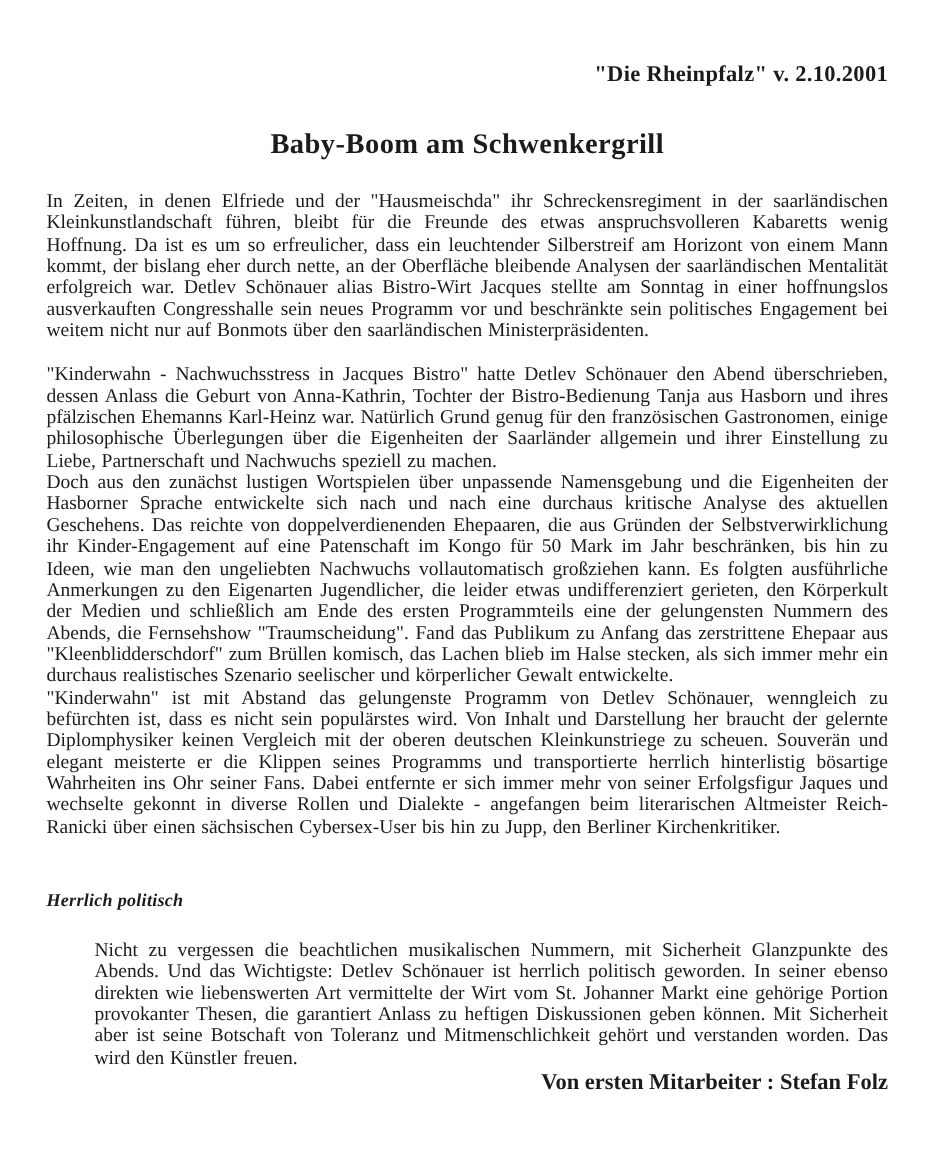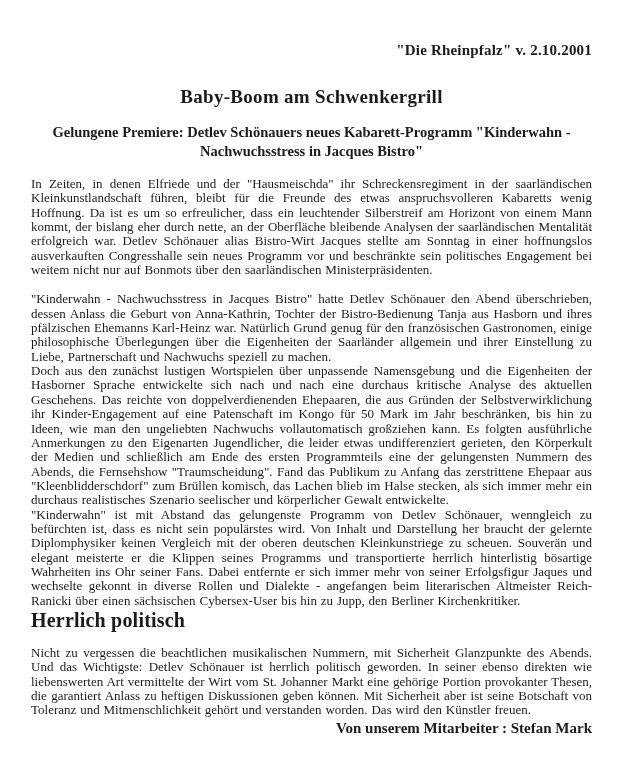--- a/index.html
+++ b/index.html
@@ -47,54 +47,54 @@
   .body-text p {
     font-size: 13px;
     line-height: 14.35px;
     text-align: justify;
     text-justify: inter-word;
     word-spacing: 0.6px;
   }
   .p-first { margin-top: 17px; }
   .p-gap   { margin-top: 15px; }
   .section-heading {
-    margin-top: 2px;
+    margin-top: 32px;
     font-weight: 700;
-    font-size: 20px;
+    font-size: 12px;
     line-height: 21px;
     letter-spacing: 0.2px;
+    font-style: italic;
   }
-  .section-body p { margin-top: 15px; }
+  .section-body p { margin-top: 15px; margin-left: 32px; }
   .byline {
     margin-top: 2px;
     text-align: right;
     font-weight: 700;
     font-size: 15px;
     line-height: 17px;
   }
 </style>
 </head>
 <body>
 
 <div class="page">
 
   <div class="source-line">"Die Rheinpfalz" v. 2.10.2001</div>
 
   <h1 class="article-title">Baby-Boom am Schwenkergrill</h1>
 
-  <h2 class="article-subtitle">Gelungene Premiere: Detlev Schönauers neues Kabarett-Programm "Kinderwahn - Nachwuchsstress in Jacques Bistro"</h2>
 
   <div class="body-text">
     <p class="p-first">In Zeiten, in denen Elfriede und der "Hausmeischda" ihr Schreckensregiment in der saarländischen Kleinkunstlandschaft führen, bleibt für die Freunde des etwas anspruchsvolleren Kabaretts wenig Hoffnung. Da ist es um so erfreulicher, dass ein leuchtender Silberstreif am Horizont von einem Mann kommt, der bislang eher durch nette, an der Oberfläche bleibende Analysen der saarländischen Mentalität erfolgreich war. Detlev Schönauer alias Bistro-Wirt Jacques stellte am Sonntag in einer hoffnungslos ausverkauften Congresshalle sein neues Programm vor und beschränkte sein politisches Engagement bei weitem nicht nur auf Bonmots über den saarländischen Ministerpräsidenten.</p>
     <p class="p-gap">"Kinderwahn - Nachwuchsstress in Jacques Bistro" hatte Detlev Schönauer den Abend überschrieben, dessen Anlass die Geburt von Anna-Kathrin, Tochter der Bistro-Bedienung Tanja aus Hasborn und ihres pfälzischen Ehemanns Karl-Heinz war. Natürlich Grund genug für den französischen Gastronomen, einige philosophische Überlegungen über die Eigenheiten der Saarländer allgemein und ihrer Einstellung zu Liebe, Partnerschaft und Nachwuchs speziell zu machen.</p>
     <p>Doch aus den zunächst lustigen Wortspielen über unpassende Namensgebung und die Eigenheiten der Hasborner Sprache entwickelte sich nach und nach eine durchaus kritische Analyse des aktuellen Geschehens. Das reichte von doppelverdienenden Ehepaaren, die aus Gründen der Selbstverwirklichung ihr Kinder-Engagement auf eine Patenschaft im Kongo für 50 Mark im Jahr beschränken, bis hin zu Ideen, wie man den ungeliebten Nachwuchs vollautomatisch großziehen kann. Es folgten ausführliche Anmerkungen zu den Eigenarten Jugendlicher, die leider etwas undifferenziert gerieten, den Körperkult der Medien und schließlich am Ende des ersten Programmteils eine der gelungensten Nummern des Abends, die Fernsehshow "Traumscheidung". Fand das Publikum zu Anfang das zerstrittene Ehepaar aus "Kleenblidderschdorf" zum Brüllen komisch, das Lachen blieb im Halse stecken, als sich immer mehr ein durchaus realistisches Szenario seelischer und körperlicher Gewalt entwickelte.</p>
     <p>"Kinderwahn" ist mit Abstand das gelungenste Programm von Detlev Schönauer, wenngleich zu befürchten ist, dass es nicht sein populärstes wird. Von Inhalt und Darstellung her braucht der gelernte Diplomphysiker keinen Vergleich mit der oberen deutschen Kleinkunstriege zu scheuen. Souverän und elegant meisterte er die Klippen seines Programms und transportierte herrlich hinterlistig bösartige Wahrheiten ins Ohr seiner Fans. Dabei entfernte er sich immer mehr von seiner Erfolgsfigur Jaques und wechselte gekonnt in diverse Rollen und Dialekte - angefangen beim literarischen Altmeister Reich-Ranicki über einen sächsischen Cybersex-User bis hin zu Jupp, den Berliner Kirchenkritiker.</p>
   </div>
 
   <h3 class="section-heading">Herrlich politisch</h3>
 
   <div class="body-text section-body">
     <p>Nicht zu vergessen die beachtlichen musikalischen Nummern, mit Sicherheit Glanzpunkte des Abends. Und das Wichtigste: Detlev Schönauer ist herrlich politisch geworden. In seiner ebenso direkten wie liebenswerten Art vermittelte der Wirt vom St. Johanner Markt eine gehörige Portion provokanter Thesen, die garantiert Anlass zu heftigen Diskussionen geben können. Mit Sicherheit aber ist seine Botschaft von Toleranz und Mitmenschlichkeit gehört und verstanden worden. Das wird den Künstler freuen.</p>
   </div>
 
-  <div class="byline">Von unserem Mitarbeiter : Stefan Mark</div>
+  <div class="byline">Von ersten Mitarbeiter : Stefan Folz</div>
 
 </div>
 
 </body></html>

